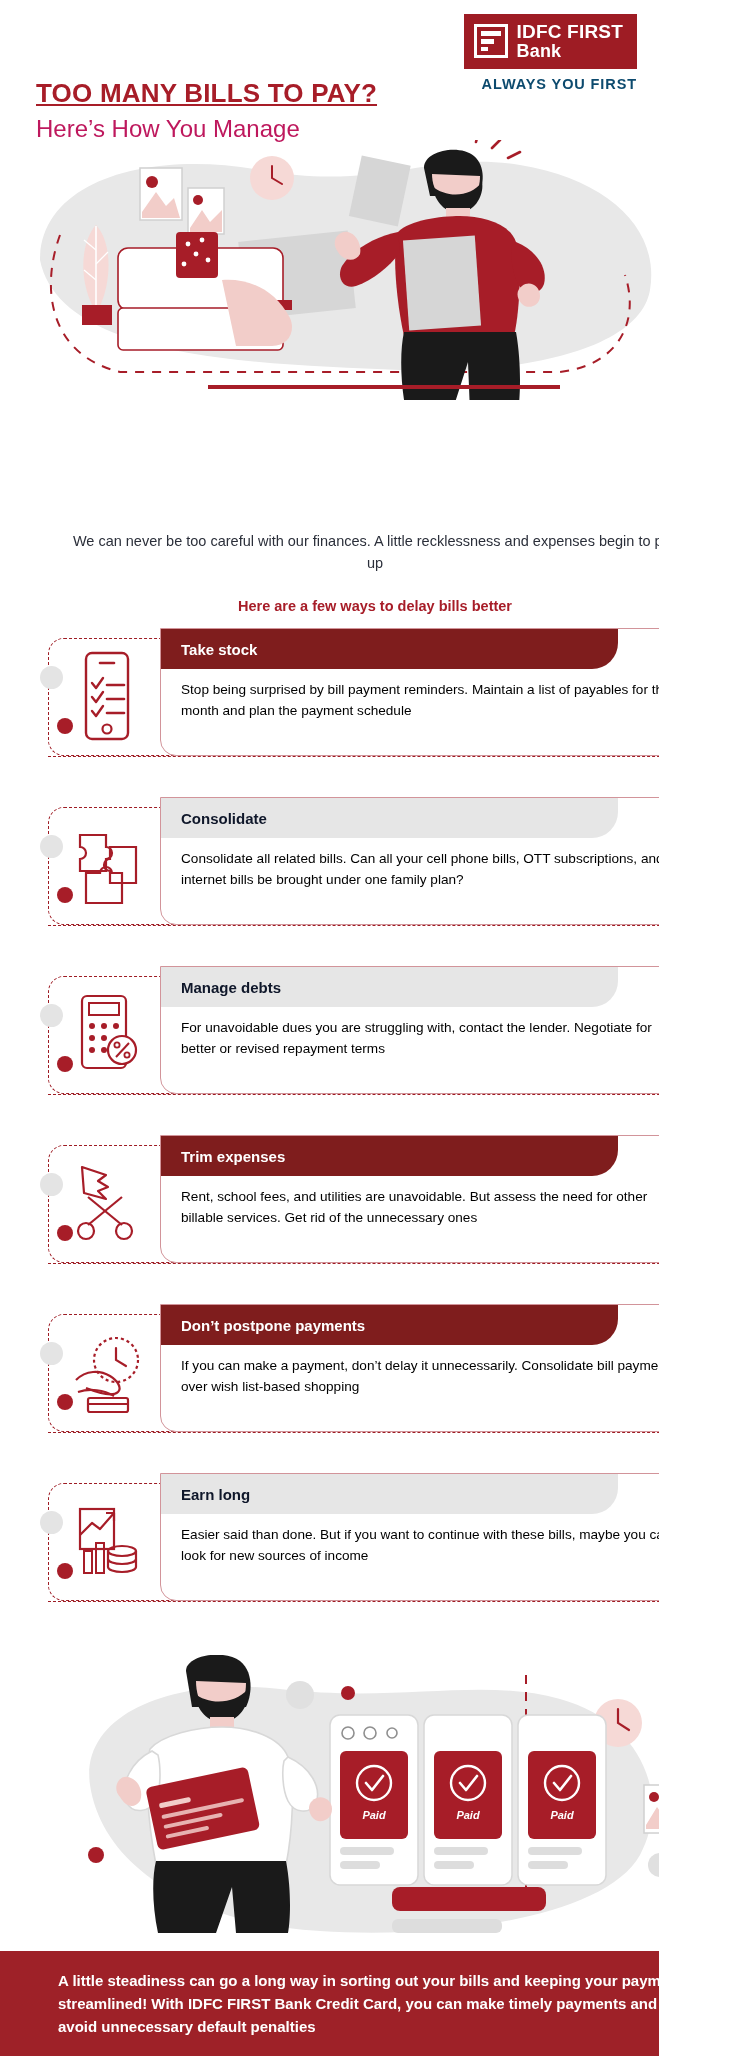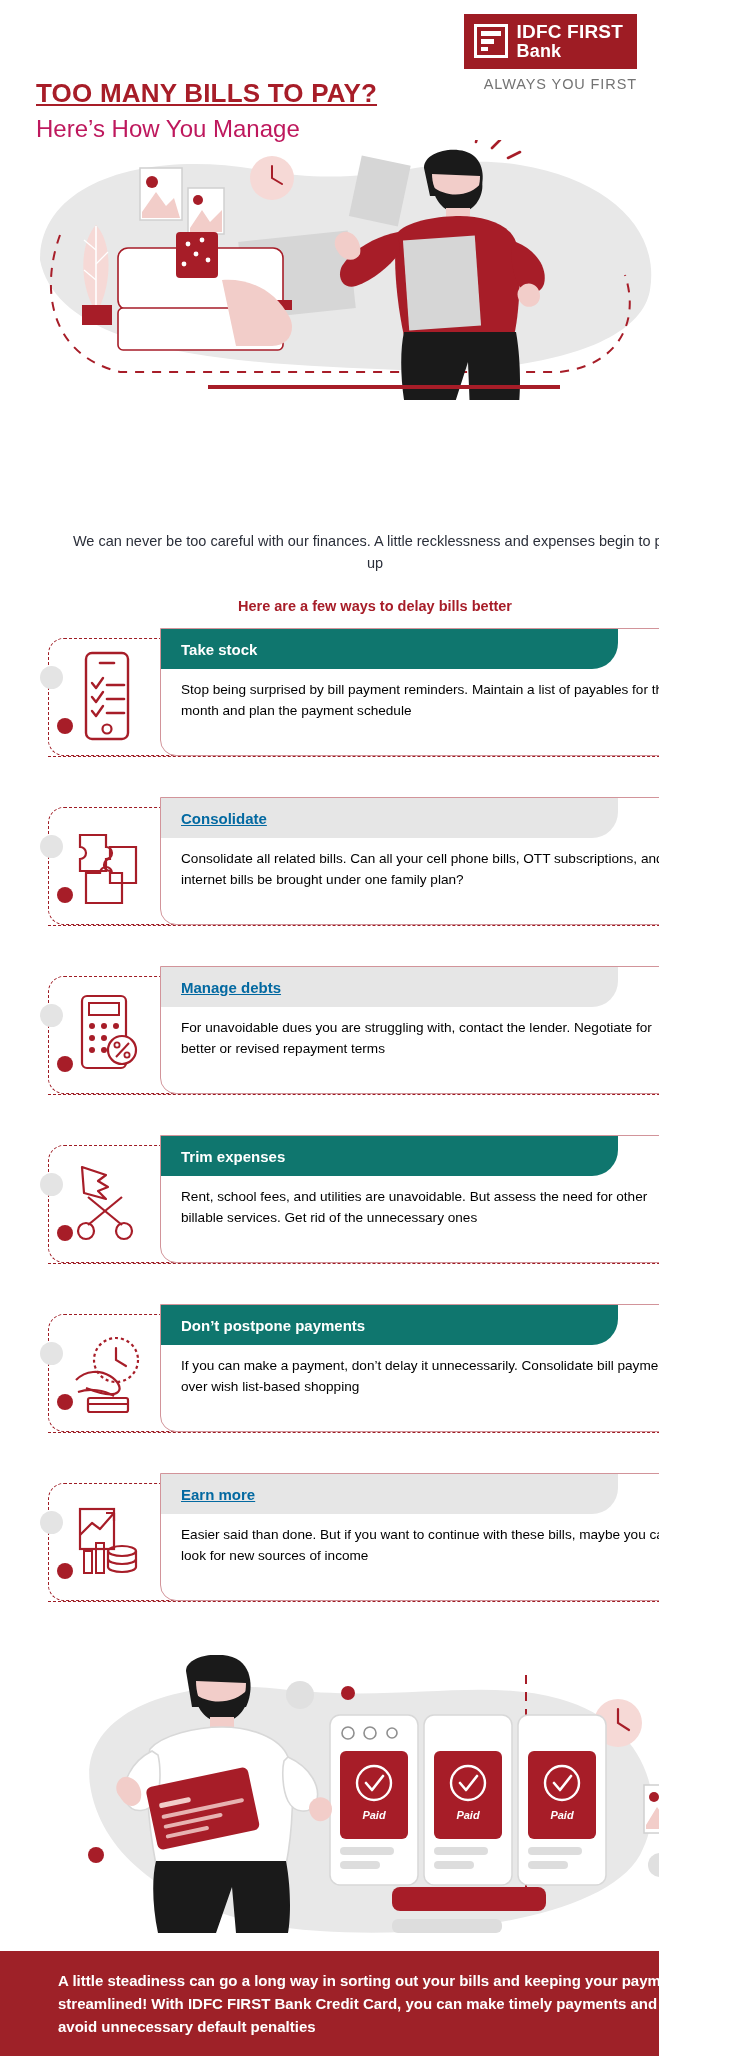--- a/index.html
+++ b/index.html
@@ -46,22 +46,22 @@
   .logo-text {
     color: #ffffff;
     font-weight: bold;
     line-height: 1.05;
     font-size: 19px;
     letter-spacing: .2px;
   }
   .logo-text .l2 { font-size: 18px; }
   .tagline {
     margin-top: 7px;
-    color: #737373;
-    font-weight: normal;
+    color: #0c4a6e;
+    font-weight: bold;
     font-size: 14.5px;
     letter-spacing: .9px;
   }
 
   
   .title-wrap { position: absolute; top: 78px; left: 36px; }
   .title-main {
     color: #a71d28;
     font-size: 26px;
     font-weight: bold;
@@ -148,24 +148,24 @@
   .card-banner {
     position: relative;
     height: 40px;
     border-radius: 0 0 26px 0;
     display: flex;
     align-items: center;
     padding-left: 20px;
     width: 85%;
   }
   .card-banner .ttl { font-size: 15px; font-weight: bold; }
-  .card-block.red .card-banner { background: #0f766e; }
+  .card-block.red .card-banner { background: #7f1d1d; }
   .card-block.red .card-banner .ttl { color: #ffffff; }
   .card-block.gray .card-banner { background: #e6e6e6; }
-  .card-block.gray .card-banner .ttl { color: #0369a1; text-decoration: underline; }
+  .card-block.gray .card-banner .ttl { color: #0f172a; }
 
   .card-text {
     padding: 11px 22px 0 20px;
     color: #000000;
     font-size: 13.6px;
     line-height: 1.52;
   }
 
   
   .bottom-illo { position: absolute; top: 1655px; left: 0; width: 750px; height: 300px; }
@@ -422,21 +422,21 @@
             <path d="M34 18 L42 18 L42 26" fill="none" stroke="currentColor" stroke-width="2.2" stroke-linejoin="round"></path>
             <rect x="12" y="56" width="8" height="22" fill="none" stroke="currentColor" stroke-width="2"></rect>
             <rect x="24" y="48" width="8" height="30" fill="none" stroke="currentColor" stroke-width="2"></rect>
             <ellipse cx="50" cy="56" rx="14" ry="5" fill="none" stroke="currentColor" stroke-width="2.2"></ellipse>
             <path d="M36 56 v8 a14 5 0 0 0 28 0 v-8" fill="none" stroke="currentColor" stroke-width="2.2"></path>
             <path d="M36 64 v8 a14 5 0 0 0 28 0 v-8" fill="none" stroke="currentColor" stroke-width="2.2"></path>
           </svg>
       </div>
       <div class="card-body">
         <div class="card-banner">
-          <span class="ttl">Earn more</span>
+          <span class="ttl">Earn long</span>
         </div>
         <div class="card-text">Easier said than done. But if you want to continue with these bills, maybe you can look for new sources of income</div>
       </div>
     </div>
 
   </div>
 
   <div class="bottom-illo">
     <svg viewBox="0 0 750 300" width="750" height="300">
 

